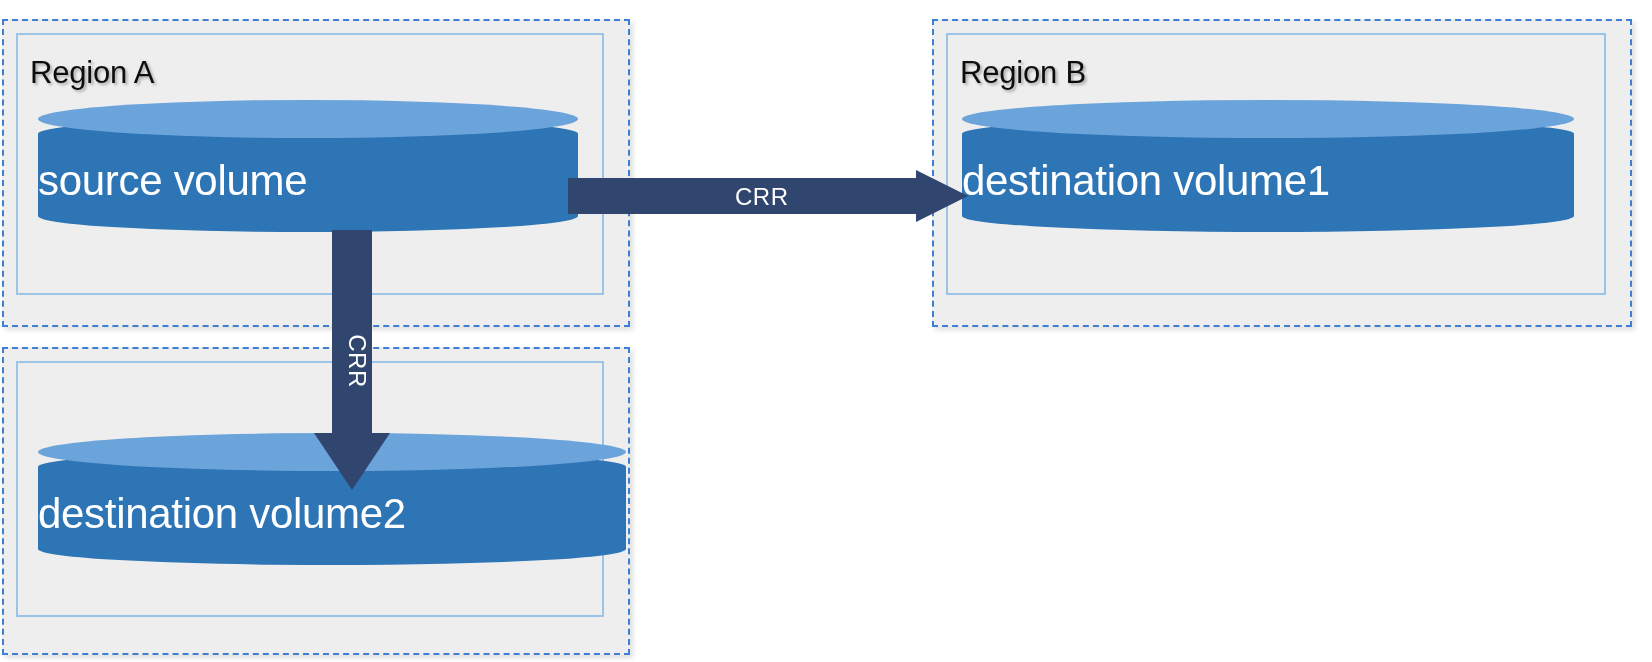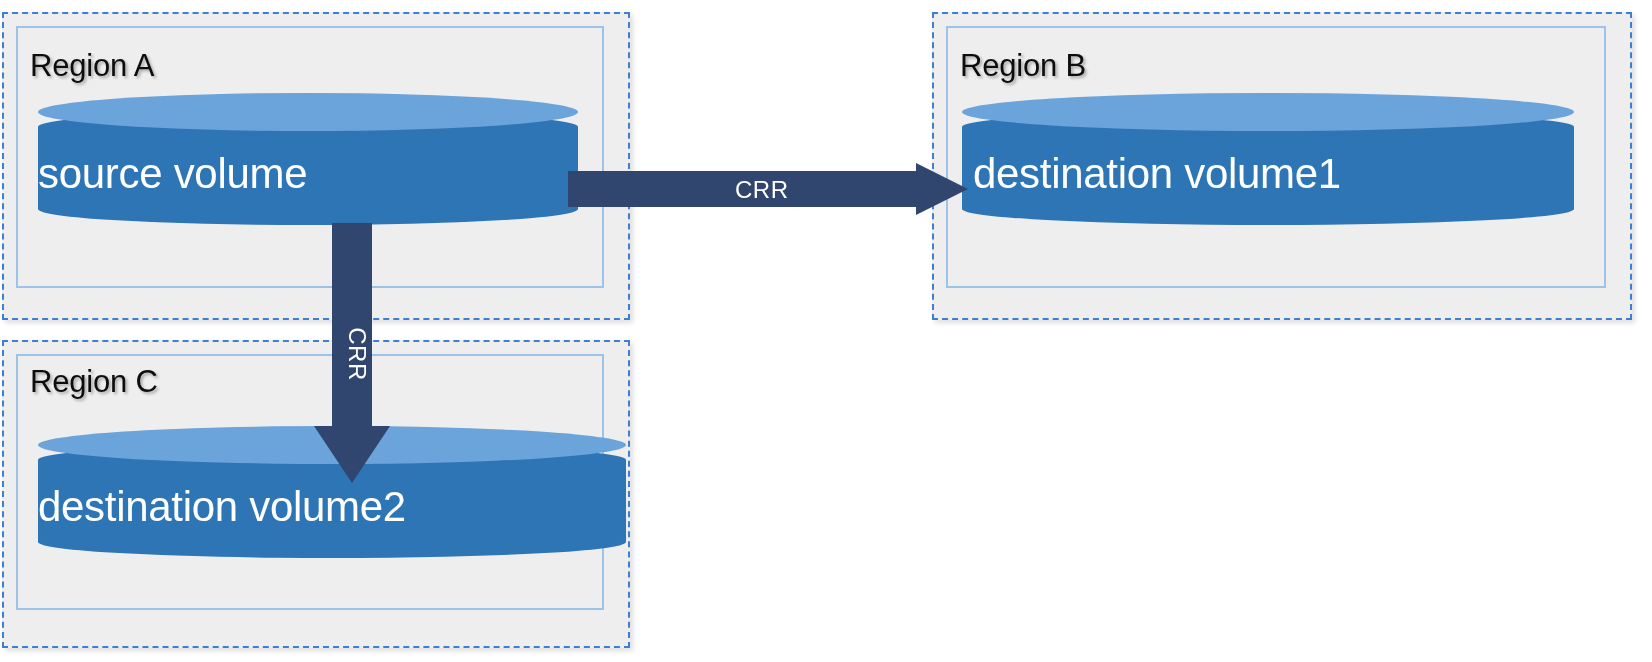--- a/index.html
+++ b/index.html
@@ -10,21 +10,21 @@
   body {
     width: 1652px;
     height: 662px;
     font-family: "Liberation Sans", sans-serif;
     position: relative;
     overflow: hidden;
   }
 
   #canvas {
     position: absolute;
-    left: 0; top: 8px;
+    left: 0; top: 15px;
     width: 1652px;
     height: 584px;
   }
 
   
   .region-outer {
     position: absolute;
     background: #eeeeee;
     border: 2px dashed #3d7fd4;
     box-sizing: border-box;
@@ -113,28 +113,27 @@
 
   <div class="region-outer" style="left:932px; top:4px; width:700px; height:308px;">
   </div>
   <div class="region-inner" style="left:946px; top:18px; width:660px; height:262px;">
   </div>
   <div class="region-label" style="left:960px; top:40px;">Region B</div>
 
   <div class="cylinder" style="left:962px; top:85px; width:612px; height:132px;">
     <div class="cyl-body" style="top:18px; height:114px;"></div>
     <div class="cyl-top" style="top:0px; height:38px;"></div>
-    <div class="cyl-label" style="top:57px;padding-left:11px;">destination volume1</div>
+    <div class="cyl-label" style="top:57px;">destination volume1</div>
   </div>
 
   <div class="region-outer" style="left:2px; top:332px; width:628px; height:308px;">
   </div>
   <div class="region-inner" style="left:16px; top:346px; width:588px; height:256px;">
   </div>
-  <div class="region-label" style="left:30px; top:356px;">Region C</div>
 
   <div class="cylinder" style="left:38px; top:418px; width:540px; height:132px;padding-left:48px;">
     <div class="cyl-body" style="top:18px; height:114px;"></div>
     <div class="cyl-top" style="top:0px; height:38px;"></div>
     <div class="cyl-label" style="top:57px;">destination volume2</div>
   </div>
 
   <svg class="arrow-svg" style="left:568px; top:155px;" width="400" height="52" viewBox="0 0 400 52">
     <polygon points="0,8 348,8 348,0 400,26 348,52 348,44 0,44" fill="#31466e"></polygon>
   </svg>

